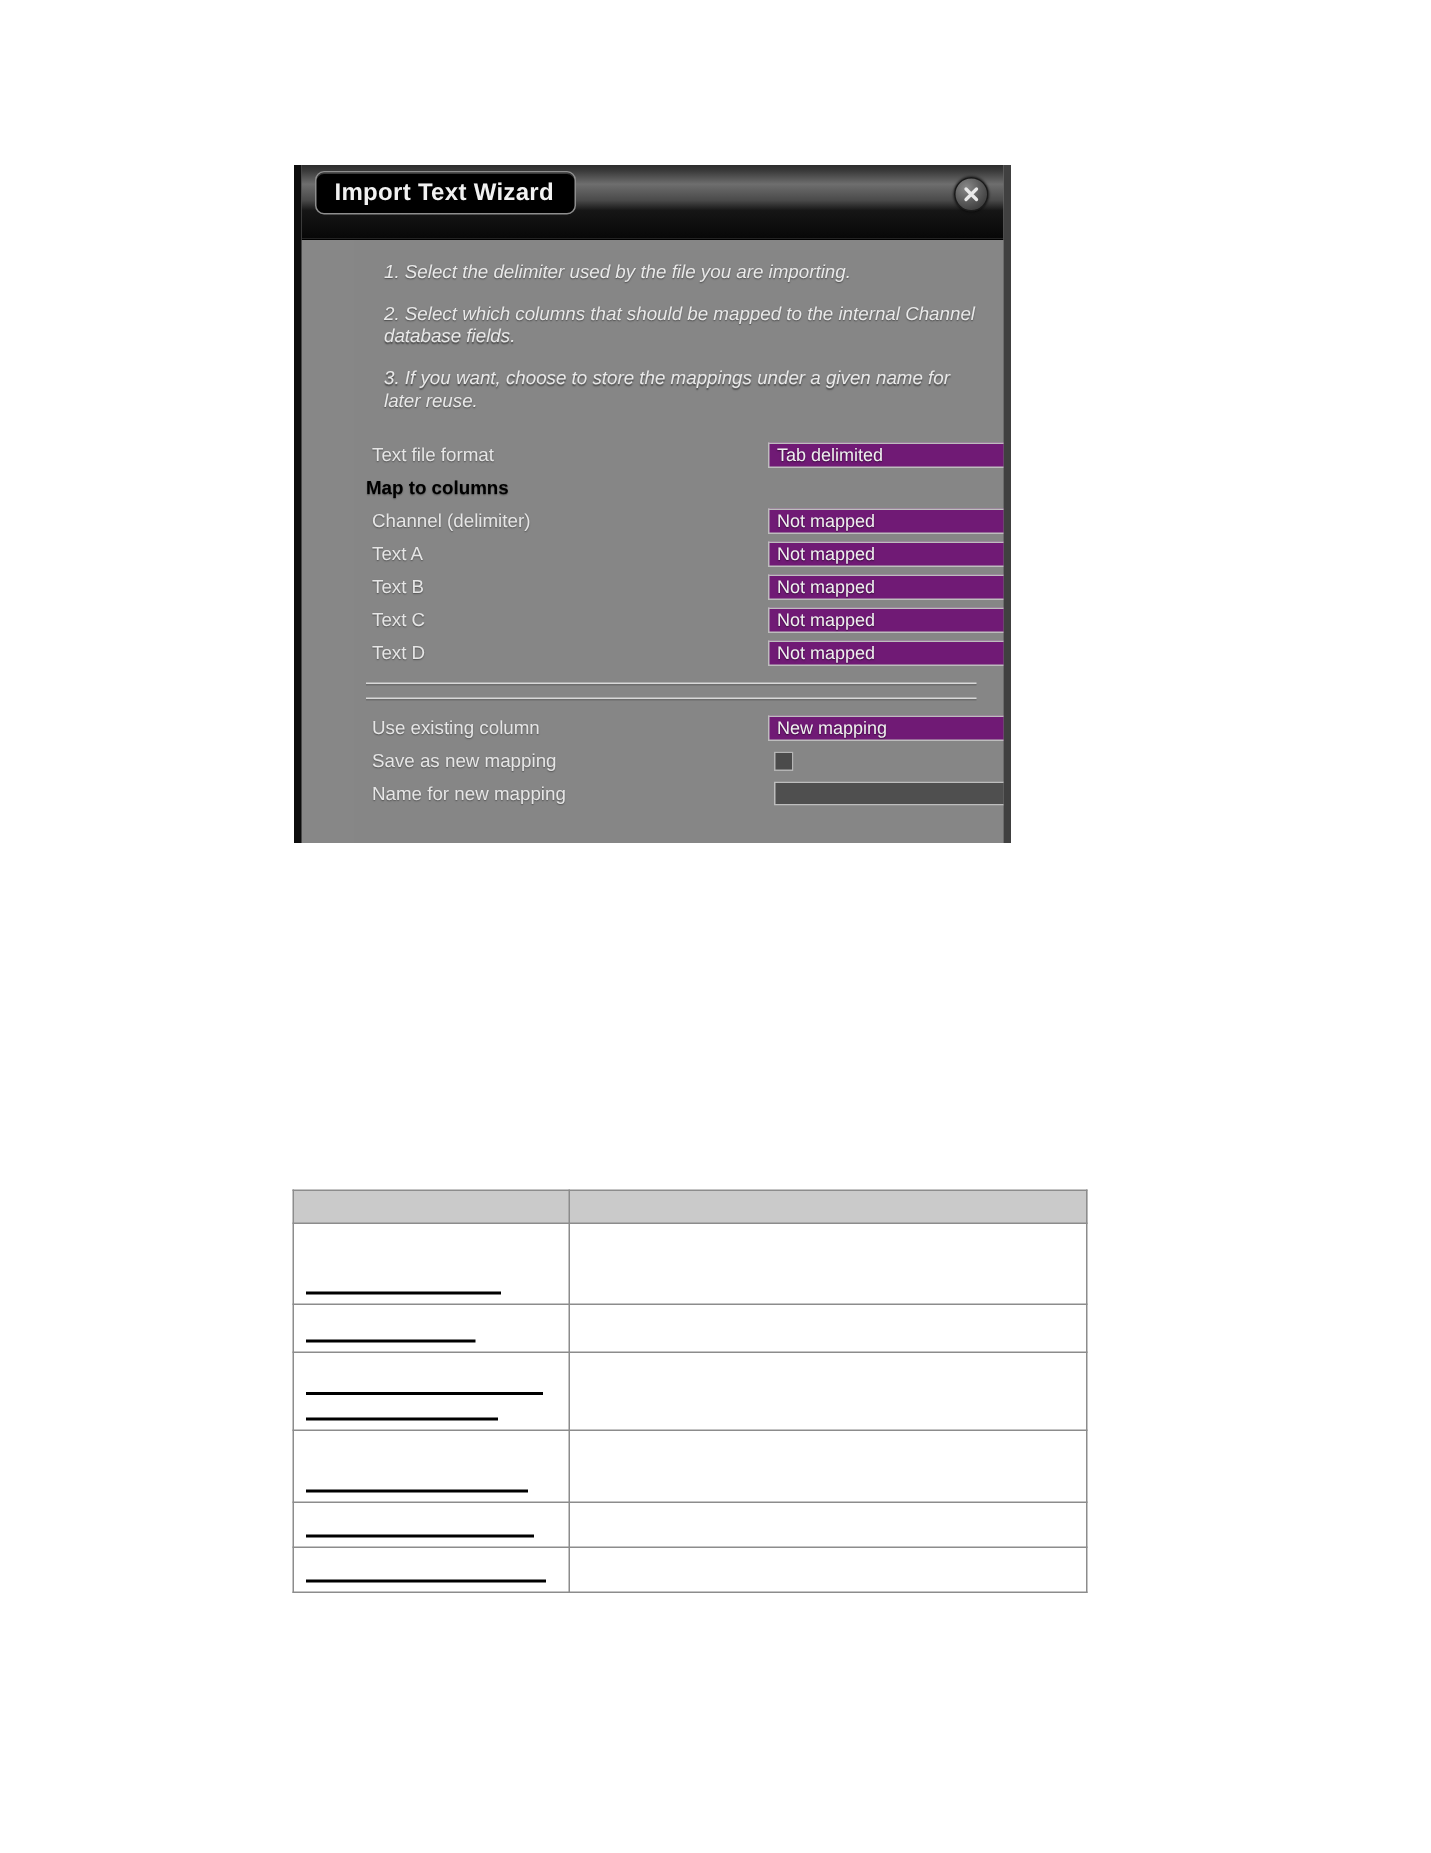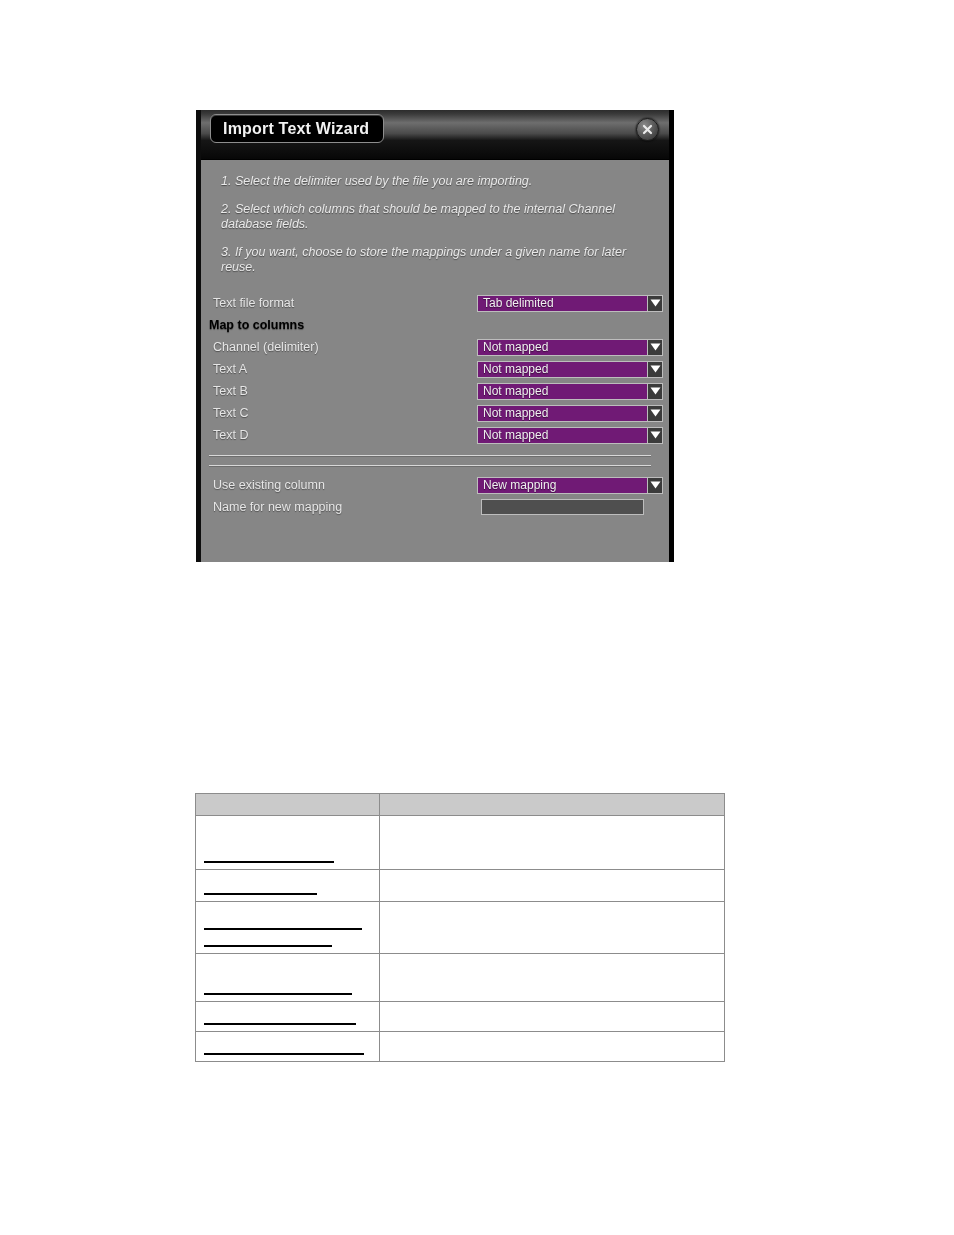--- a/index.html
+++ b/index.html
@@ -17,21 +17,21 @@
 
   
   #wizard-dialog {
     position: absolute;
     left: 196px;
     top: 110px;
     width: 478px;
     height: 452px;
     background: #878787;
     border-left: 5px solid #0d0d0d;
-    border-right: 5px solid #000000;
+    border-right: 5px solid #404040;
     box-sizing: border-box;
     overflow: hidden;
   }
 
   
   .titlebar {
     position: relative;
     height: 49px;
     background: linear-gradient(180deg, #2c2c2c 0%, #3a3a3a 8%, #6e6e6e 26%,
                                 #4a4a4a 48%, #161616 62%, #070707 100%);
@@ -71,20 +71,21 @@
     cursor: pointer;
   }
   .close-btn svg { position: absolute; left: 3px; top: 3px; }
 
   
   .dlg-body {
     position: relative;
     height: calc(100% - 50px);
     background: #868686;
     padding: 0;
+    margin-left: 35px;
   }
 
   .instructions { padding: 14px 18px 0 20px; }
   .instructions p {
     margin: 0 0 13px 0;
     color: #e9e9e9;
     font-size: 12.5px;
     font-style: italic;
     line-height: 15px;
     text-shadow: 0 1px 1px rgba(0,0,0,.45);
@@ -348,20 +349,26 @@
             </div>
             <div class="arrow">
               <svg width="11" height="8" viewBox="0 0 11 8">
                   <polygon points="0.5,0.5 10.5,0.5 5.5,7.5" fill="#ffffff"></polygon>
                 </svg>
             </div>
           </div>
         </div>
       </div>
 
+      <div class="row row-rel">
+        <span class="lbl indent">Save as new mapping</span>
+        <div class="ctrl-col" style="left:272px;">
+          <div class="checkbox"></div>
+        </div>
+      </div>
 
       <div class="row row-rel">
         <span class="lbl indent">Name for new mapping</span>
         <div class="ctrl-col" style="left:272px;">
           <div class="textinput"></div>
         </div>
       </div>
 
     </div>
   </div>

